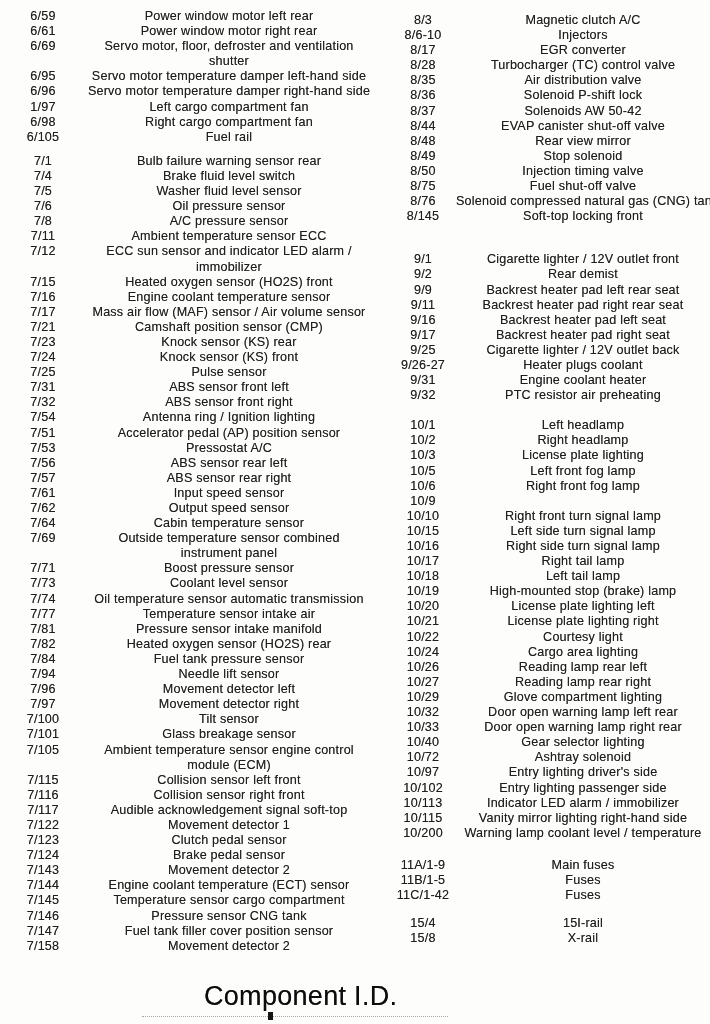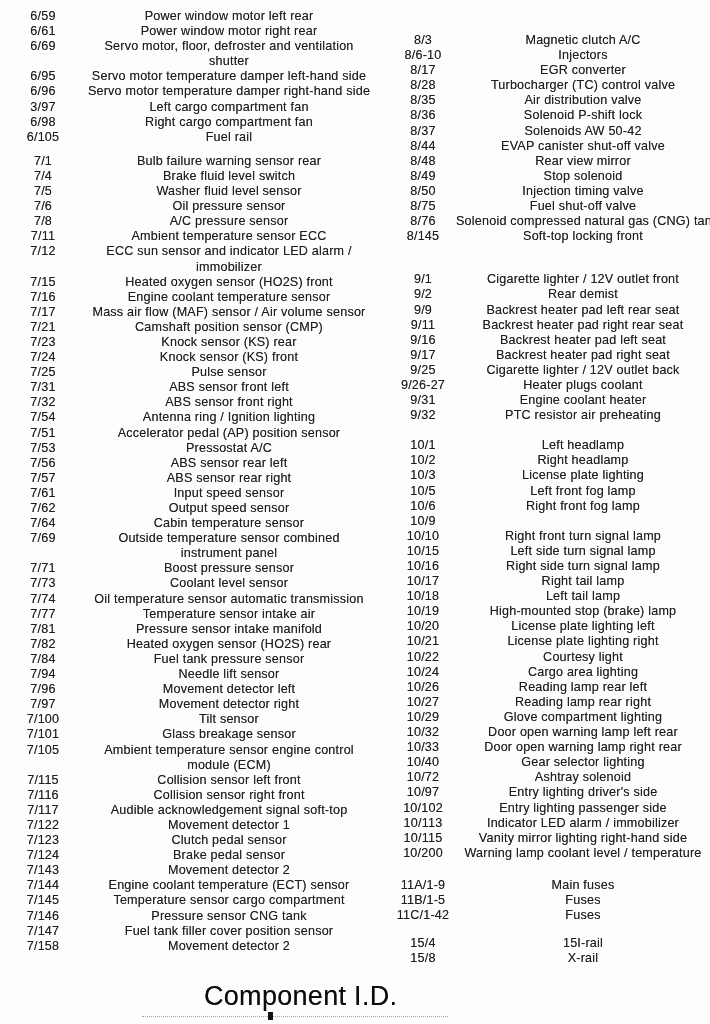--- a/index.html
+++ b/index.html
@@ -7,21 +7,21 @@
     width:710px; height:1024px;
     background:#fdfdfc;
     overflow:hidden;
     position:relative;
     font-family:"Liberation Sans", sans-serif;
     color:#1e1e1e;
   }
   .page { position:absolute; inset:0;text-align:center; }
   .col { position:absolute; font-size:12.6px; line-height:15.1px; letter-spacing:0.2px; }
   .col-left  { left:12px;  top:9px;  width:372px; }
-  .col-right { left:390px; top:13px; width:320px;margin-top:20px; }
+  .col-right { left:390px; top:13px; width:320px; }
   .group + .group { margin-top:9px; }
   .col-right .group + .group { margin-top:28px; }
   .col-right .group:nth-child(3) { margin-top:15px; }
   .col-right .group:nth-child(4) { margin-top:17px; }
   .col-right .group:nth-child(5) { margin-top:13px; }
   .row { display:flex; align-items:flex-start; }
   .code { flex:0 0 62px; white-space:nowrap;
           text-shadow:0 0 0.4px rgba(20,20,20,0.55); }
   .col-right .code { flex-basis:66px; }
   .desc { flex:1; white-space:pre-line;
@@ -63,21 +63,21 @@
         </div>
         <div class="row">
           <span class="code">6/95</span>
           <span class="desc">Servo motor temperature damper left-hand side</span>
         </div>
         <div class="row">
           <span class="code">6/96</span>
           <span class="desc">Servo motor temperature damper right-hand side</span>
         </div>
         <div class="row">
-          <span class="code">3/97</span>
+          <span class="code">1/97</span>
           <span class="desc">Left cargo compartment fan</span>
         </div>
         <div class="row">
           <span class="code">6/98</span>
           <span class="desc">Right cargo compartment fan</span>
         </div>
         <div class="row">
           <span class="code">6/105</span>
           <span class="desc">Fuel rail</span>
         </div>

